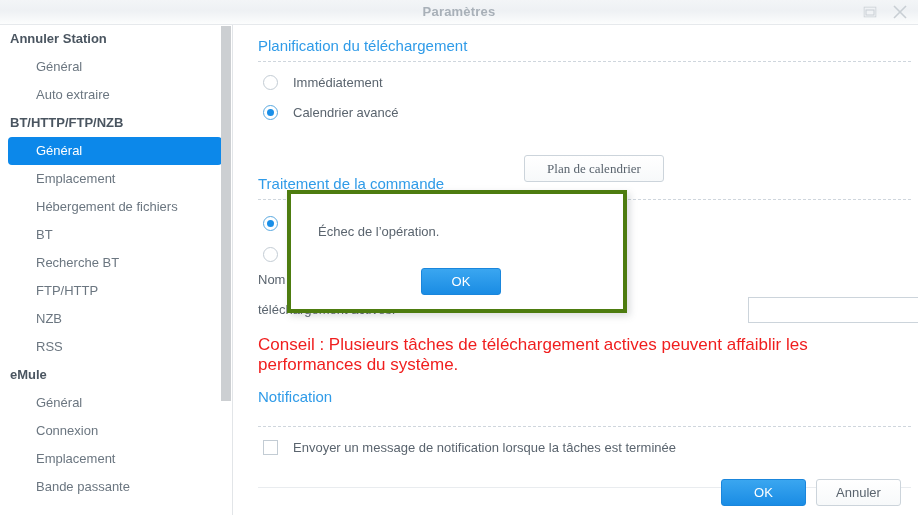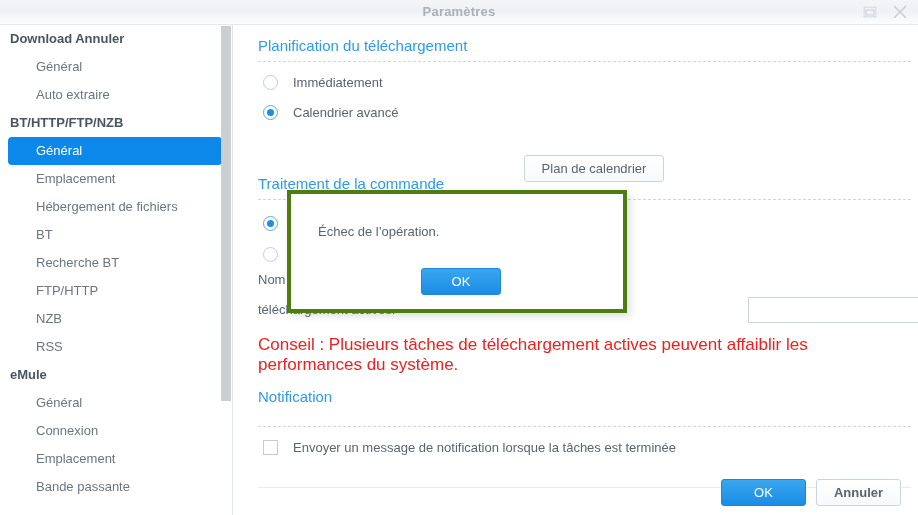--- a/index.html
+++ b/index.html
@@ -212,20 +212,21 @@
     color: #ffffff;
   }
 
   #btn-plan-calendrier {
     position: absolute;
     left: 291px;
     top: 130px;
     width: 140px;
     height: 27px;
     line-height: 25px;
+    font-family: Liberation Serif, serif;
   }
 
   .body-text {
     position: absolute;
     font-size: 13px;
     color: #5a646e;
     white-space: nowrap;
     user-select: none;
   }
   .tip-text {
@@ -266,21 +267,20 @@
     height: 27px;
     line-height: 25px;
   }
   #btn-cancel-footer {
     position: absolute;
     left: 583px;
     top: 454px;
     width: 85px;
     height: 27px;
     line-height: 25px;
-    font-weight: bold;
   }
 
   
   #modal {
     position: absolute;
     left: 287px;
     top: 190px;
     width: 340px;
     height: 123px;
     background: #ffffff;
@@ -328,21 +328,21 @@
         <svg width="14" height="14" viewBox="0 0 14 14">
           <line x1="1" y1="1" x2="13" y2="13" stroke="#c8ced4" stroke-width="1.6"></line>
           <line x1="13" y1="1" x2="1" y2="13" stroke="#c8ced4" stroke-width="1.6"></line>
         </svg>
       </span>
     </div>
   </div>
 
   <div id="sidebar">
 
-    <div class="nav-group-title">Download Annuler</div>
+    <div class="nav-group-title">Annuler Station</div>
     <div class="nav-item">Général</div>
     <div class="nav-item">Auto extraire</div>
 
     <div class="nav-group-title">BT/HTTP/FTP/NZB</div>
     <div class="nav-item selected">Général</div>
     <div class="nav-item">Emplacement</div>
     <div class="nav-item">Hébergement de fichiers</div>
     <div class="nav-item">BT</div>
     <div class="nav-item">Recherche BT</div>
     <div class="nav-item">FTP/HTTP</div>

